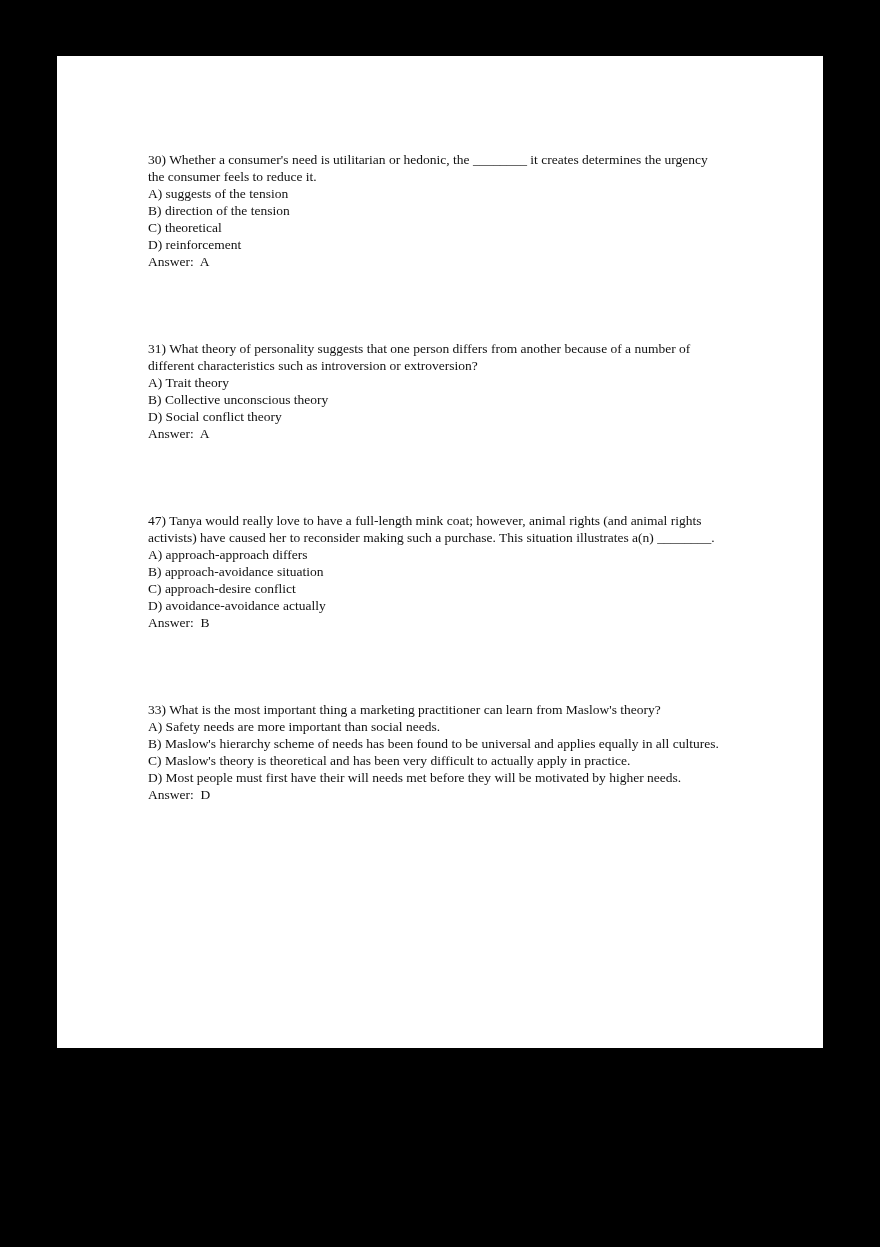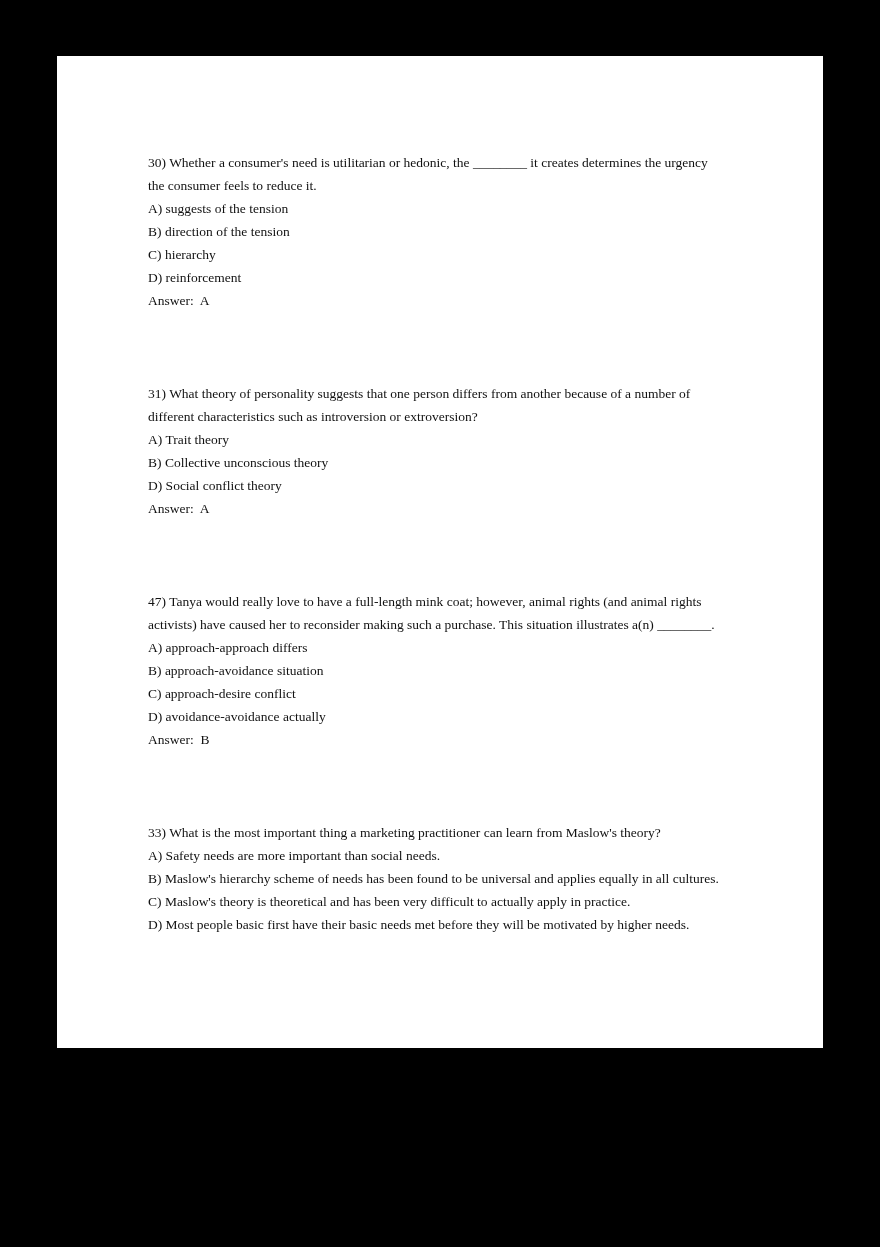--- a/index.html
+++ b/index.html
@@ -18,21 +18,21 @@
   }
   .paper {
     width: 766px;
     min-height: 992px;
     margin: 0 auto;
     background: #ffffff;
     box-sizing: border-box;
     padding: 95px 97px 40px 91px;
     font-family: "Liberation Serif", "DejaVu Serif", serif;
     font-size: 13.5px;
-    line-height: 23px;
+    line-height: 17px;
     color: #111111;
   }
   .question {
     margin-bottom: 70px;
   }
   .question:last-child {
     margin-bottom: 4px;
   }
   .stem, .choice, .answer {
     margin: 0;
@@ -43,21 +43,21 @@
 </head>
 <body>
 
 <div class="viewer">
   <div class="paper">
 
     <div class="question">
       <p class="stem">30) Whether a consumer's need is utilitarian or hedonic, the ________ it creates determines the urgency the consumer feels to reduce it.</p>
       <p class="choice">A) suggests of the tension</p>
       <p class="choice">B) direction of the tension</p>
-      <p class="choice">C) hierarchy</p>
+      <p class="choice">C) theoretical</p>
       <p class="choice">D) reinforcement</p>
       <p class="answer">Answer:  A</p>
     </div>
 
     <div class="question">
       <p class="stem">31) What theory of personality suggests that one person differs from another because of a number of different characteristics such as introversion or extroversion?</p>
       <p class="choice">A) Trait theory</p>
       <p class="choice">B) Collective unconscious theory</p>
       <p class="choice">D) Social conflict theory</p>
       <p class="answer">Answer:  A</p>
@@ -70,17 +70,18 @@
       <p class="choice">C) approach-desire conflict</p>
       <p class="choice">D) avoidance-avoidance actually</p>
       <p class="answer">Answer:  B</p>
     </div>
 
     <div class="question">
       <p class="stem">33) What is the most important thing a marketing practitioner can learn from Maslow's theory?</p>
       <p class="choice">A) Safety needs are more important than social needs.</p>
       <p class="choice">B) Maslow's hierarchy scheme of needs has been found to be universal and applies equally in all cultures.</p>
       <p class="choice">C) Maslow's theory is theoretical and has been very difficult to actually apply in practice.</p>
-      <p class="choice">D) Most people basic first have their basic needs met before they will be motivated by higher needs.</p>
+      <p class="choice">D) Most people must first have their will needs met before they will be motivated by higher needs.</p>
+      <p class="answer">Answer:  D</p>
     </div>
 
   </div>
 </div>
 
 </body></html>

